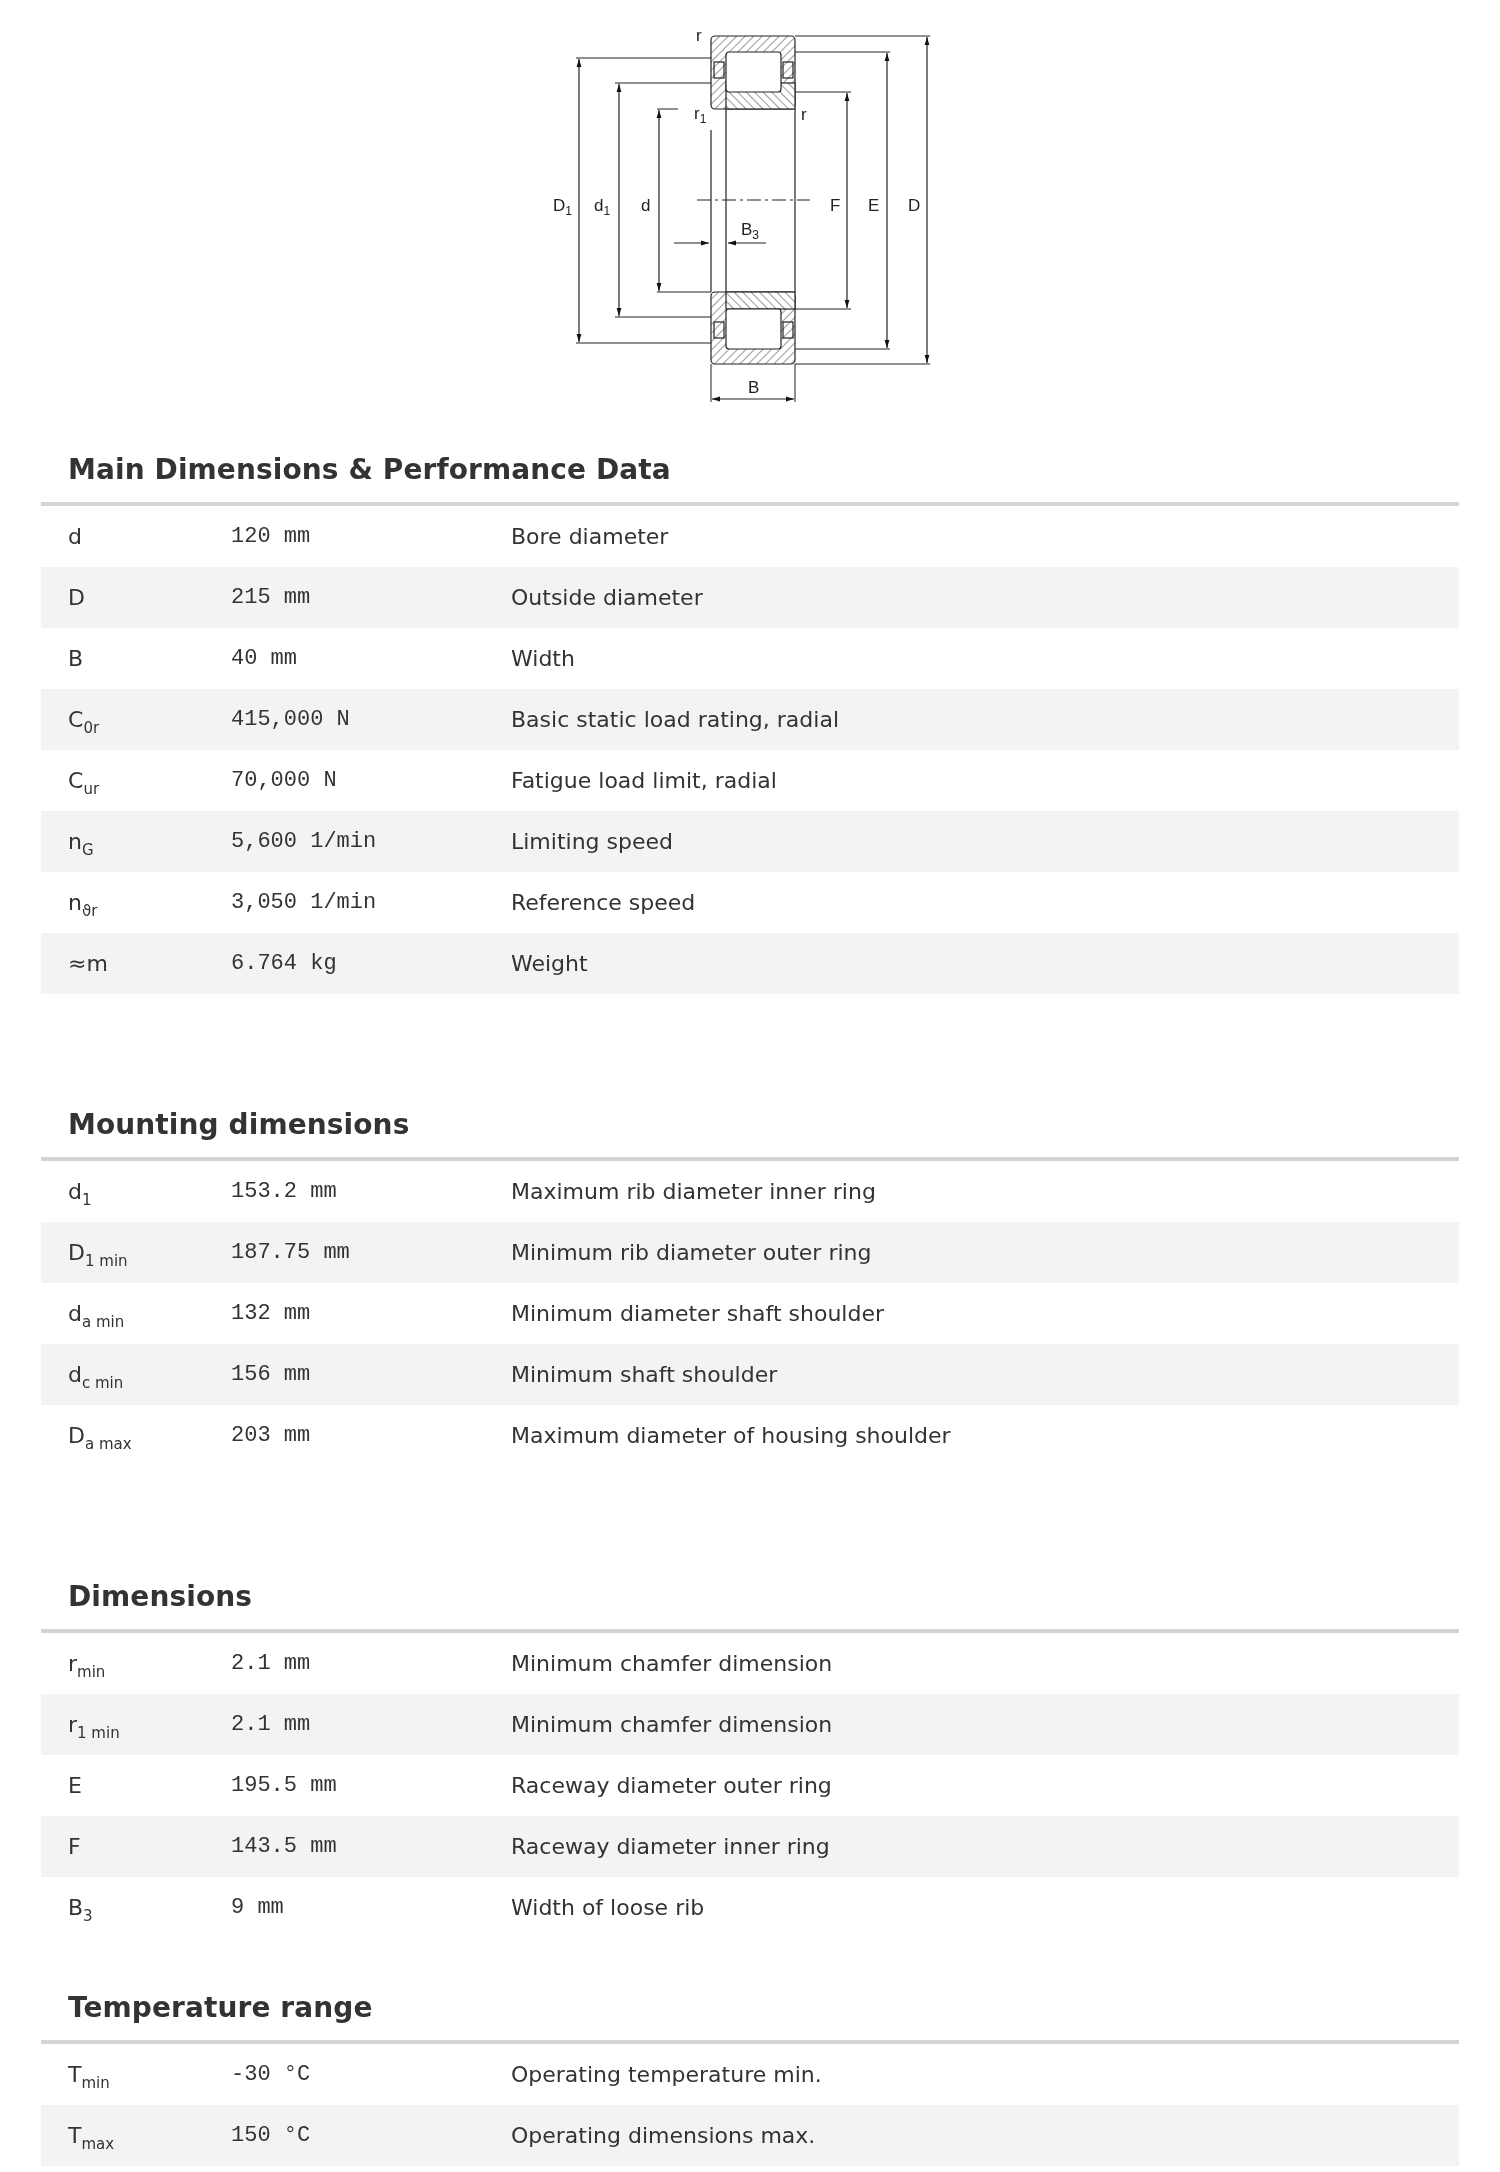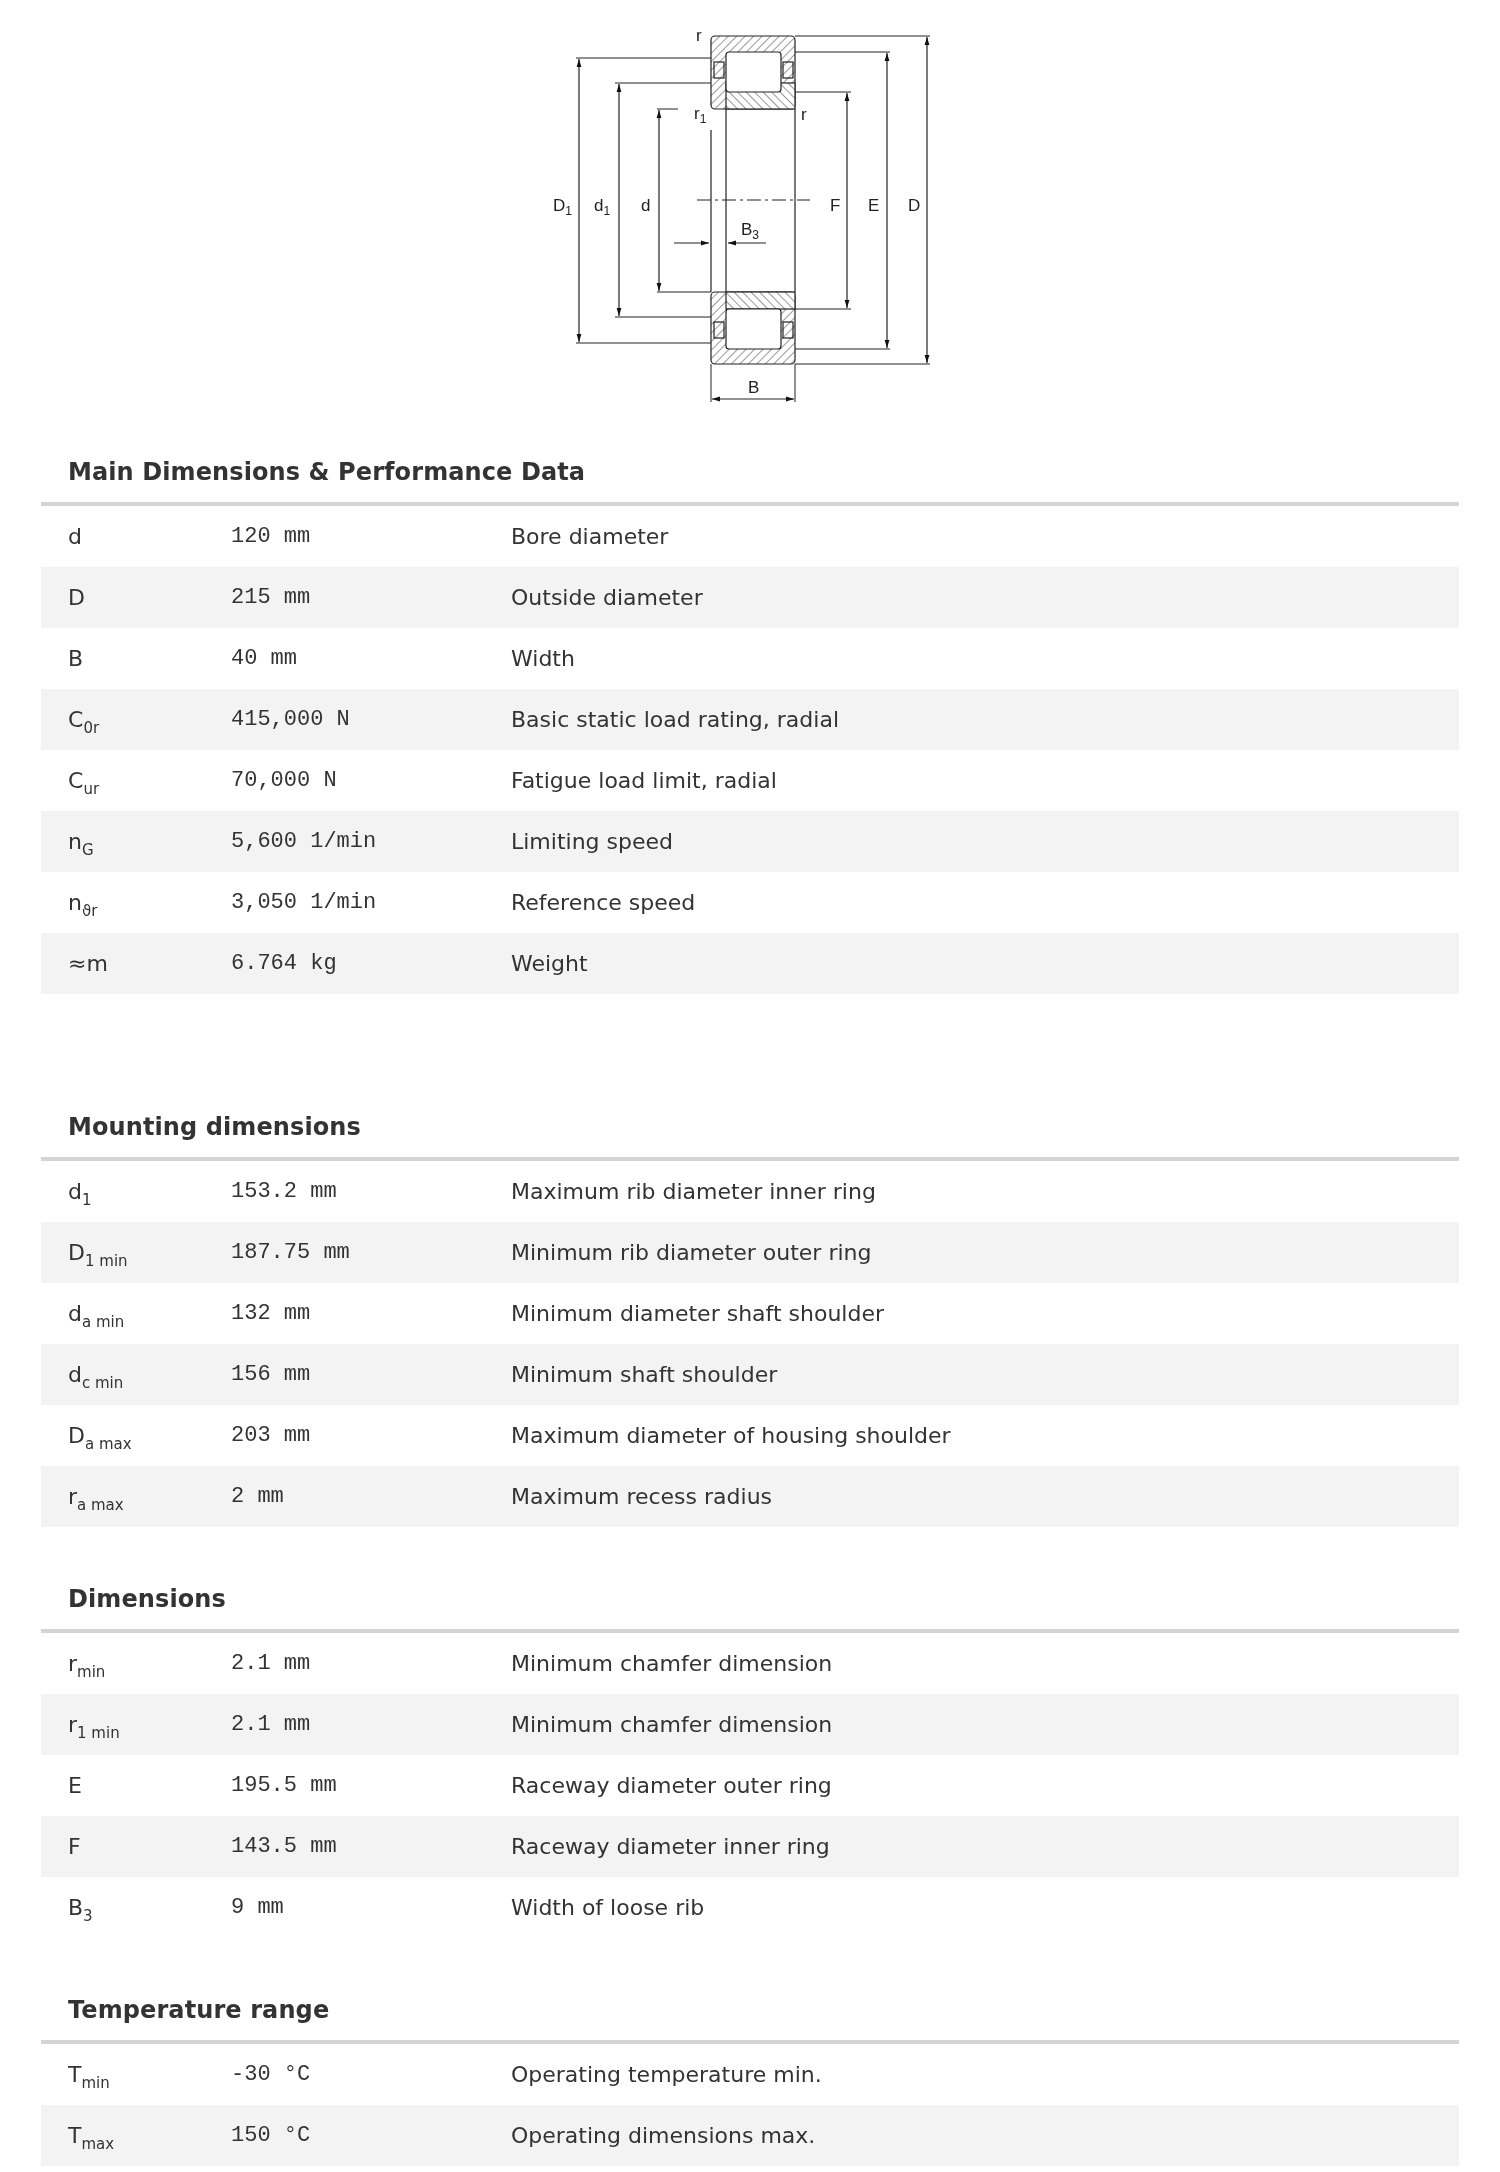--- a/index.html
+++ b/index.html
@@ -4,21 +4,21 @@
 <style>
   html, body { margin: 0; padding: 0; background: #ffffff; }
   body { width: 1500px; height: 2172px; position: relative; overflow: hidden;
          font-family: "DejaVu Sans", "Liberation Sans", sans-serif; color: #333333; }
   #diagram { position: absolute; left: 540px; top: 20px; width: 420px; height: 400px; }
   #diagram text { font-family: "Liberation Sans", sans-serif; fill: #222; font-size: 17px; }
   #diagram .sub { font-size: 12px; }
   .section { position: absolute; left: 41px; width: 1418px; }
   .section-head { height: 101px; position: relative; border-bottom: 4px solid #d4d4d4; box-sizing: content-box; }
   .section-head h2 { position: absolute; left: 27px; bottom: 16px; margin: 0;
-                     font-size: 24px; font-weight: bold; color: #333333; letter-spacing: 0.1px; }
+                     font-size: 28px; font-weight: bold; color: #333333; letter-spacing: 0.1px; }
   .row { height: 61px; display: flex; align-items: center; font-size: 22px; color: #333333; }
   .row:nth-child(even) { background: #f3f3f3; }
   .c-sym { position: relative; width: 190px; padding-left: 27px; box-sizing: border-box; }
   .c-val { width: 280px; font-family: Liberation Mono, monospace; }
   .c-desc { flex: 1; }
   .c-sym sub { font-size: 15px; vertical-align: -6px; line-height: 0; }
 </style>
 </head>
 <body>
 
@@ -172,25 +172,20 @@
       <div class="row">
         <div class="c-sym"><span>d</span><sub>c min</sub></div>
         <div class="c-val">156 mm</div>
         <div class="c-desc">Minimum shaft shoulder</div>
       </div>
       <div class="row">
         <div class="c-sym"><span>D</span><sub>a max</sub></div>
         <div class="c-val">203 mm</div>
         <div class="c-desc">Maximum diameter of housing shoulder</div>
       </div>
-      <div class="row">
-        <div class="c-sym"><span>r</span><sub>a max</sub></div>
-        <div class="c-val">2 mm</div>
-        <div class="c-desc">Maximum recess radius</div>
-      </div>
     </div>
 </div>
 
 <div class="section" style="top:1528px">
   <div class="section-head">
     <h2>Dimensions</h2>
   </div>
   <div class="rows">
       <div class="row">
         <div class="c-sym"><span>r</span><sub>min</sub></div>

